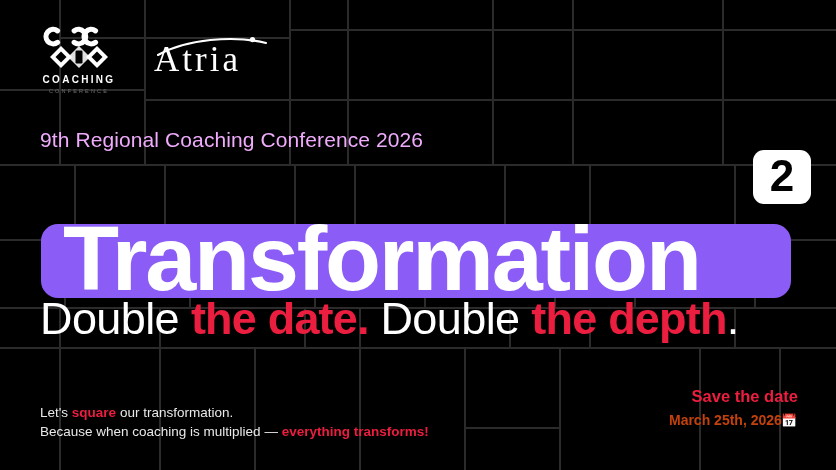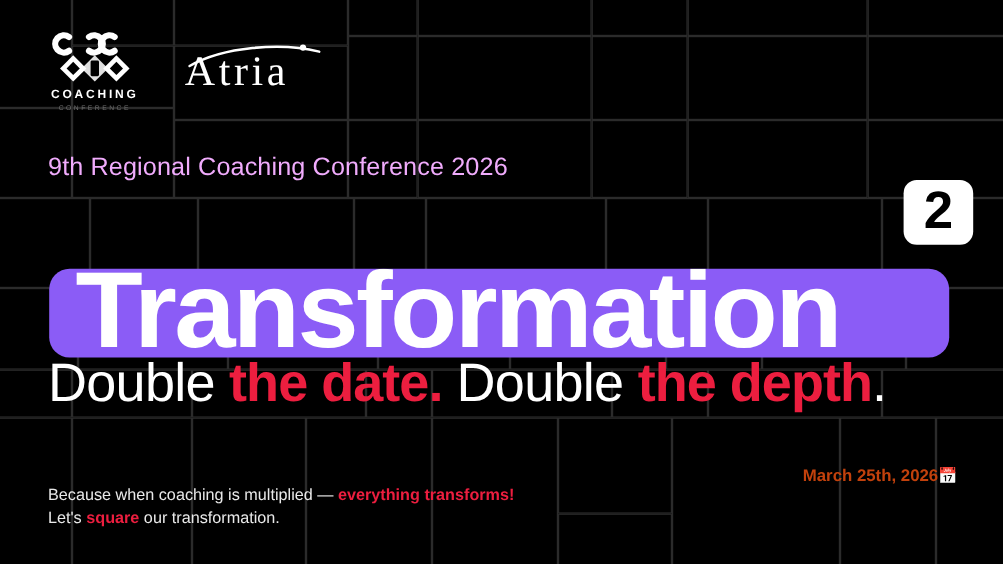--- a/index.html
+++ b/index.html
@@ -315,26 +315,27 @@
   <div class="exp-badge">
     <span>2</span>
   </div>
 
   <div class="subhead">
     <span class="sub-light">Double </span><span class="sub-bold">the date</span><span class="sub-bold">. </span><span class="sub-light">Double </span><span class="sub-bold">the depth</span><span class="sub-dot-w">.</span>
   </div>
 
   <div class="blurb">
     <div class="blurb-line">
+      <span>Let's </span><span class="hl">square</span><span> our transformation.</span>
+    </div>
+    <div class="blurb-line">
       <span>Because when coaching is multiplied — </span><span class="hl">everything transforms!</span>
     </div>
-    <div class="blurb-line">
-      <span>Let's </span><span class="hl">square</span><span> our transformation.</span>
-    </div>
   </div>
 
   <div class="std">
+    <div class="std-title">Save the date</div>
     <div class="std-line">
       <span>March 25th, 2026</span><span class="std-emoji">📅</span>
     </div>
   </div>
 
 </div>
 
 </body></html>

